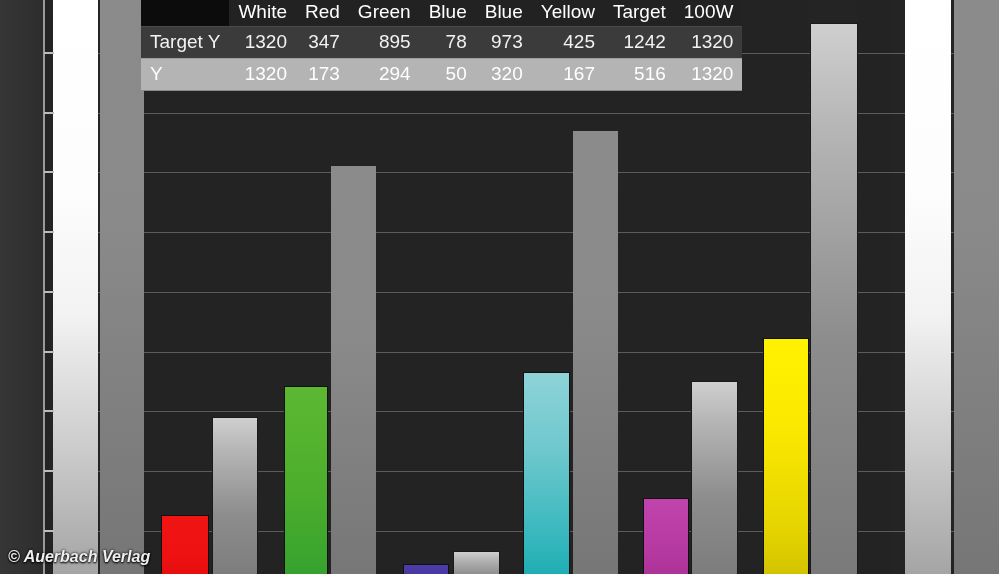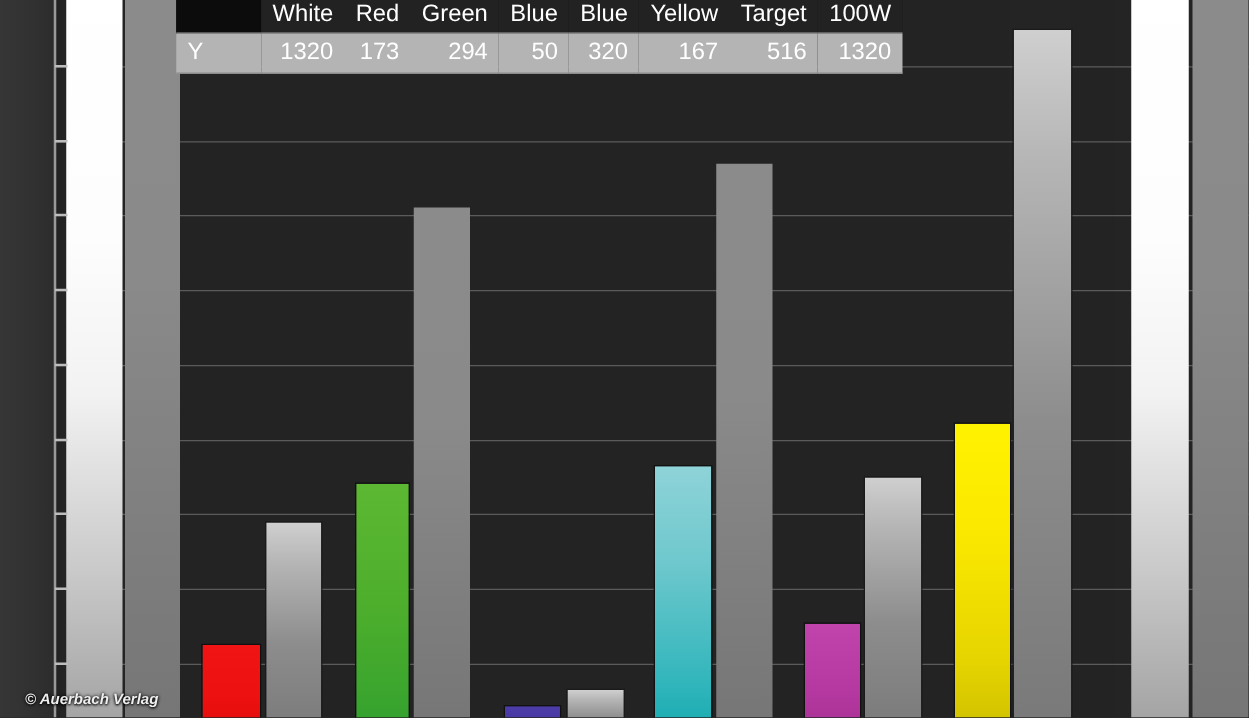--- a/index.html
+++ b/index.html
@@ -143,24 +143,24 @@
     white-space: nowrap;
     border-top: 1px solid #9f9f9f;
     border-bottom: 1px solid #8a8a8a;
   }
   .row-target td.lbl, .row-y td.lbl { text-align: left; }
   .row-y td.lbl { color: #ffffff; }
 
   
   .copyright {
     position: absolute;
-    left: 20px; bottom: 8px;
+    left: 8px; bottom: 8px;
     z-index: 30;
     color: #efefef;
-    font-size: 12px;
+    font-size: 16px;
     font-style: italic;
     font-weight: bold;
     text-shadow: 0 1px 2px #000, 0 0 3px #000;
     white-space: nowrap;
   }
 </style>
 </head>
 <body>
 
 <div id="root">
@@ -239,20 +239,31 @@
         <th>Red</th>
         <th>Green</th>
         <th>Blue</th>
         <th>Blue</th>
         <th>Yellow</th>
         <th>Target</th>
         <th>100W</th>
       </tr>
     </thead>
     <tbody>
+      <tr class="row-target">
+        <td class="lbl">Target Y</td>
+        <td>1320</td>
+        <td>347</td>
+        <td>895</td>
+        <td>78</td>
+        <td>973</td>
+        <td>425</td>
+        <td>1242</td>
+        <td>1320</td>
+      </tr>
       <tr class="row-y">
         <td class="lbl">Y</td>
         <td>1320</td>
         <td>173</td>
         <td>294</td>
         <td>50</td>
         <td>320</td>
         <td>167</td>
         <td>516</td>
         <td>1320</td>

